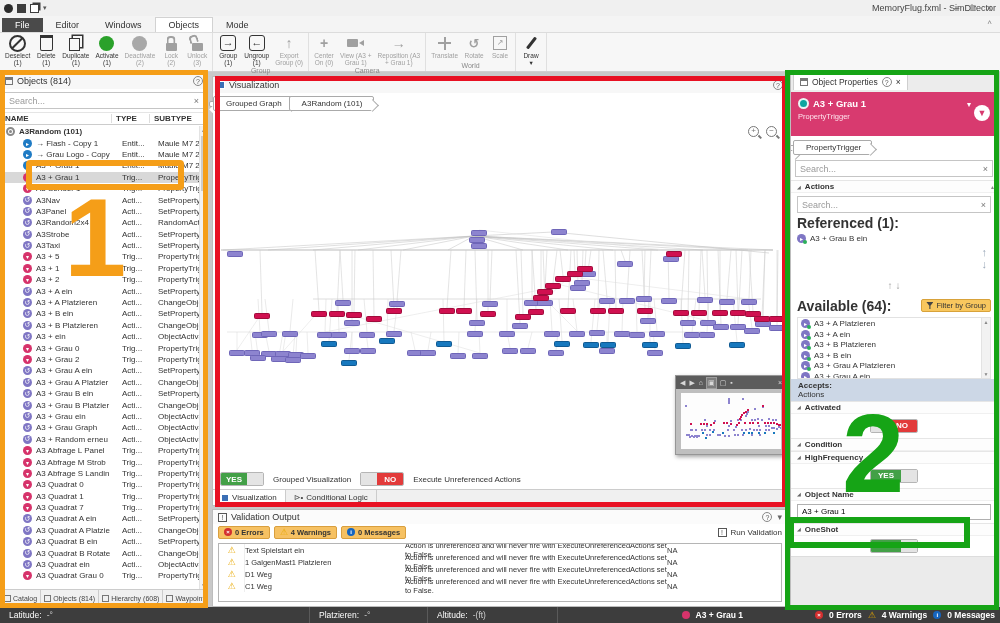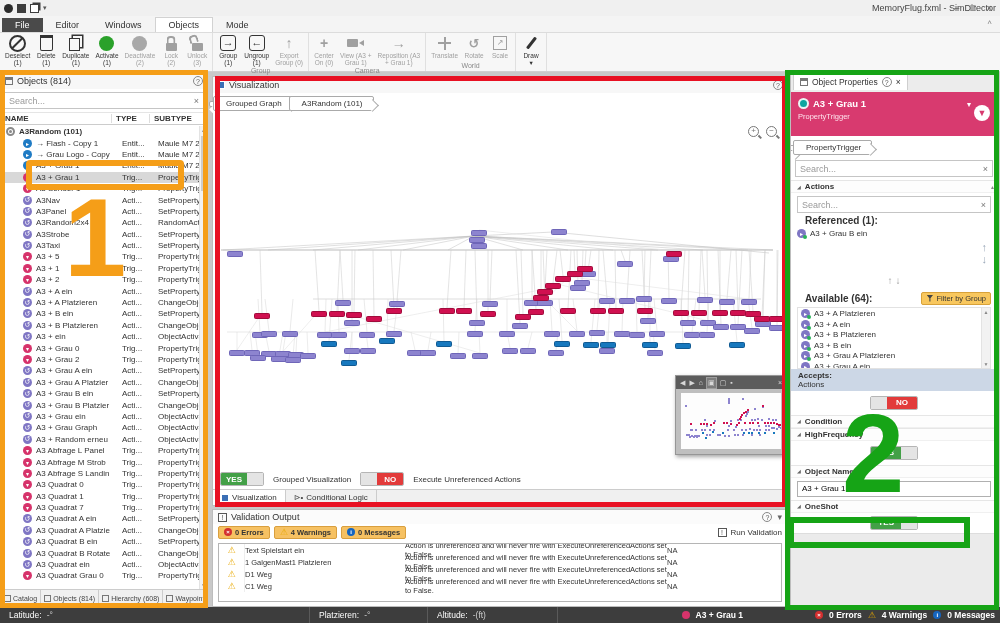--- a/index.html
+++ b/index.html
@@ -138,21 +138,21 @@
   .rp-pink{height:44px;background:#d83a6f;color:#fff;padding:6px 7px;position:relative;flex:none}
   .rp-pink .nmrow{display:flex;align-items:center;gap:4px;font-size:9.5px;font-weight:bold}
   .teal-dot{width:11px;height:11px;border-radius:50%;background:#0ea5a0;border:2px solid #e9f5f4}
   .rp-pink .sub{font-size:7.5px;margin-top:3px;color:#ffe3ee}
   .rp-pink .caret{position:absolute;right:26px;top:8px;font-size:8px}
   .big-trig{position:absolute;right:7px;top:13px;width:16px;height:16px;border-radius:50%;background:#fff;display:flex;align-items:center;justify-content:center;color:#d83a6f;font-size:9px}
   .rp-crumb{height:23px;display:flex;align-items:center;padding-left:2px;flex:none}
   .sec-head{height:13px;background:#fdfdfd;border-top:1px solid #e6e6e6;border-bottom:1px solid #f0f0f0;display:flex;align-items:center;gap:4px;padding-left:6px;font-size:8px;font-weight:bold;flex:none}
   .exp{color:#666;font-size:5px}
   .ac{padding:2px 6px;flex:none}
-  .lab-b{font-size:10px;font-weight:bold;margin:2px 8px}
+  .lab-b{font-size:14px;font-weight:bold;margin:2px 0}
   .item{display:flex;align-items:center;gap:4px;font-size:8px;height:10.5px;white-space:nowrap;overflow:hidden}
   .aico{width:9px;height:9px;border-radius:50%;background:#7f76c4;position:relative;flex:none;color:#fff;font-size:6px;display:flex;align-items:center;justify-content:center}
   .aico::before{content:"\25B8"}
   .aico::after{content:"";position:absolute;right:-1px;bottom:-1px;width:4px;height:4px;border-radius:50%;background:#2bb05a}
   .spacer{height:36px;position:relative}
   .side-arrows{position:absolute;right:4px;top:2px;color:#9aa7b8;font-size:11px;line-height:12px;text-align:center}
   .mid-arrows{text-align:center;color:#9a9a9a;font-size:10px;height:13px}
   .avail-row{display:flex;align-items:center;padding:1px 6px}
   .filter-btn{margin-left:auto;background:#f8c75e;border:1px solid #d8a23a;border-radius:2px;height:13px;display:flex;align-items:center;gap:3px;padding:0 4px;font-size:7.5px}
   .funnel{width:7px;height:7px;background:#444;clip-path:polygon(0 0,100% 0,58% 55%,58% 100%,42% 100%,42% 55%)}
@@ -1219,20 +1219,24 @@
       </div>
     <div class="alscroll">
       <span class="up">▲</span>
       <span class="dn">▼</span>
     </div>
   </div>
   <div class="accepts">
     <b>Accepts:</b>
     <div>Actions</div>
   </div>
+  <div class="sec-head">
+    <span class="exp">◢</span>
+    <span>Activated</span>
+  </div>
   <div class="tgl-row">
     <span class="sw no small">
       <span class="knob"></span>
         <span class="on">NO</span>
     </span>
   </div>
   <div class="sec-head">
     <span class="exp">◢</span>
     <span>Condition</span>
   </div>

